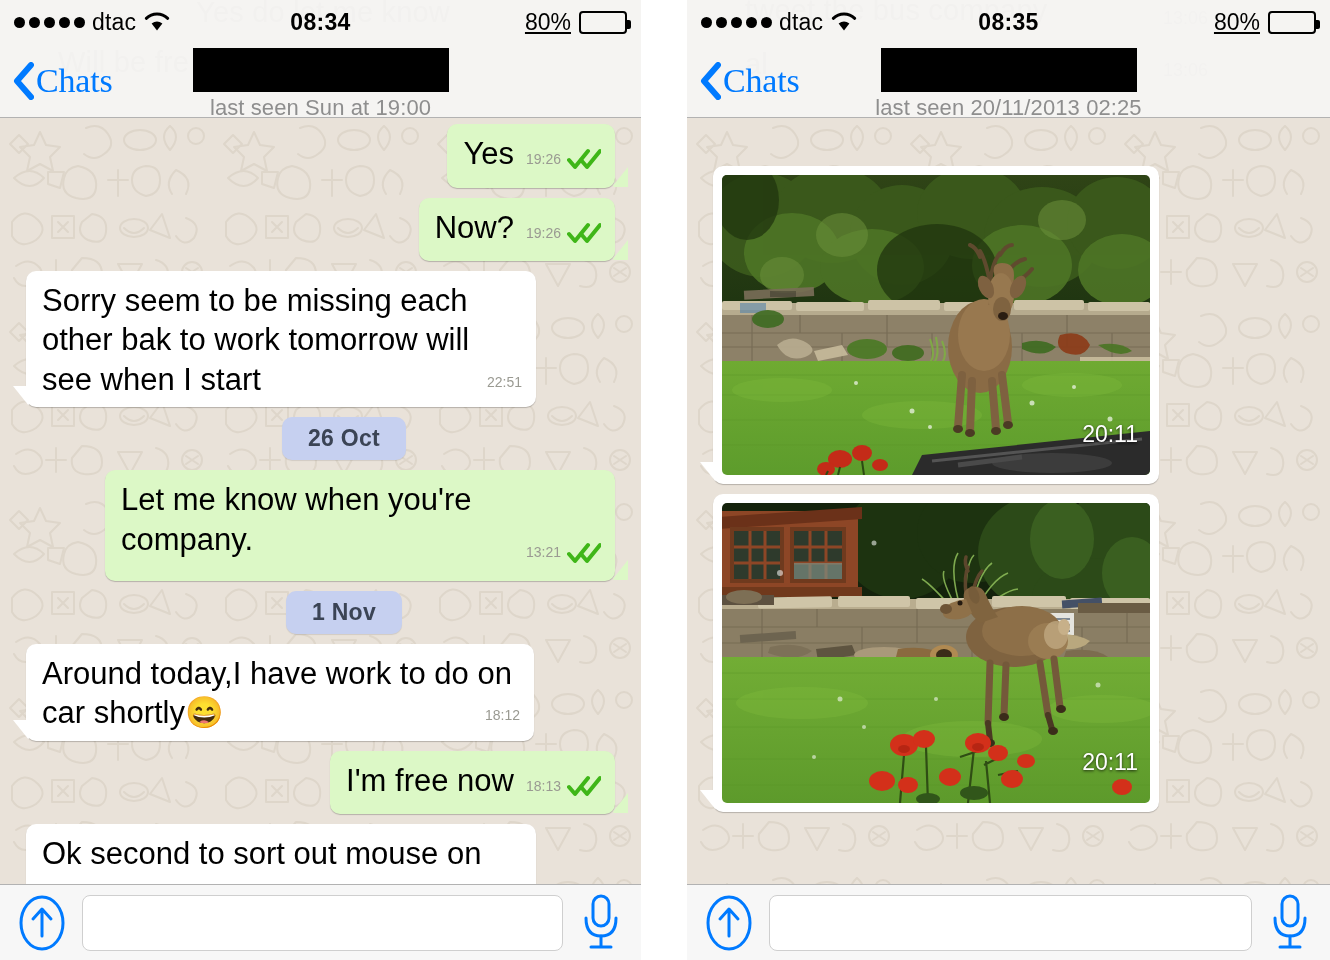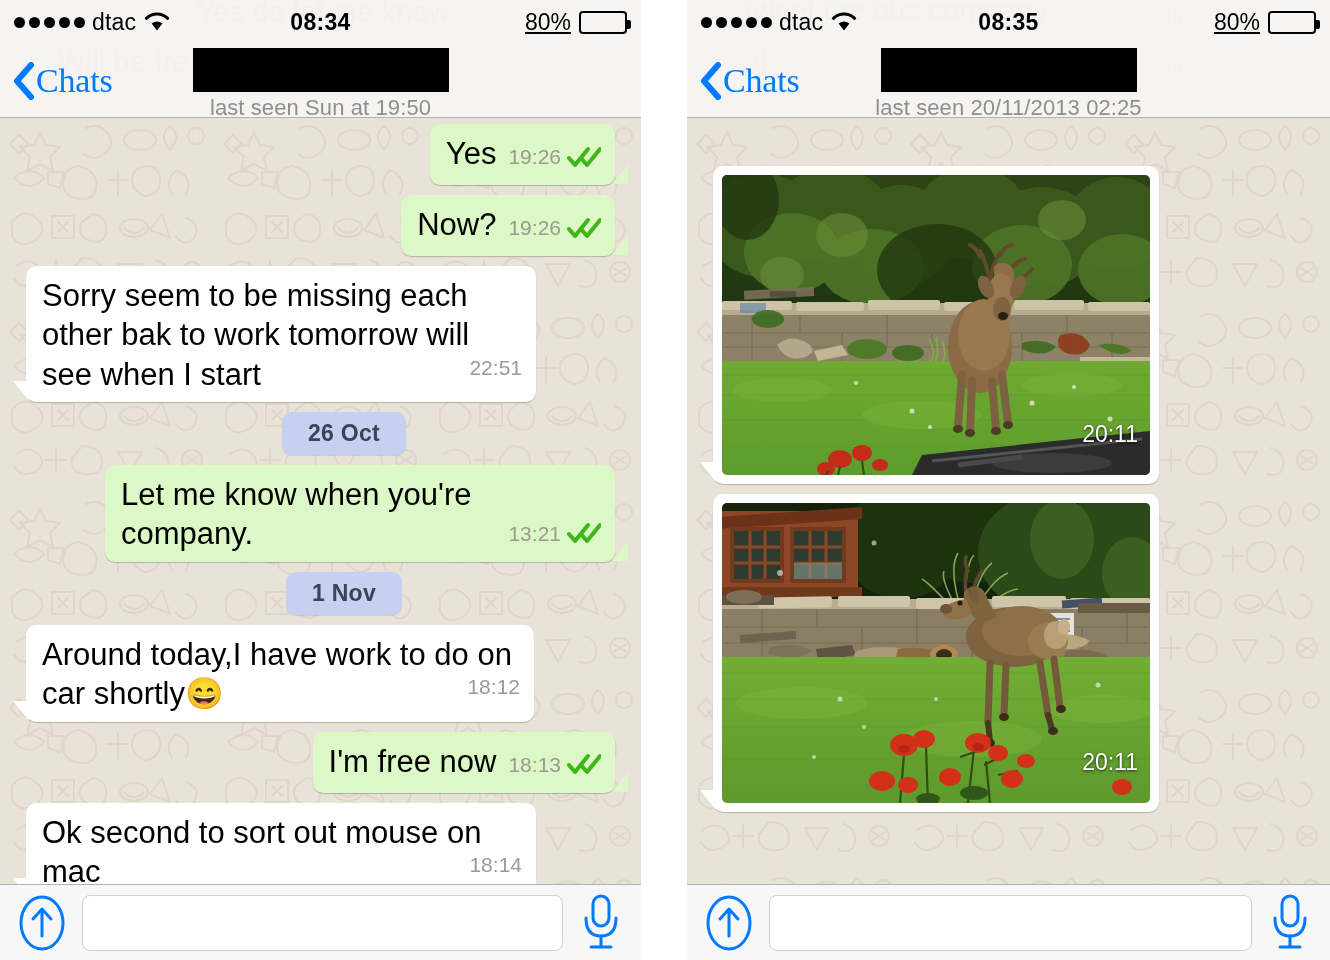--- a/index.html
+++ b/index.html
@@ -82,24 +82,24 @@
     border-color:transparent transparent #dcf8c6 transparent;
     border-bottom-left-radius:3px; }
   .bubble.in::after { content:""; position:absolute; left:-13px; bottom:1px;
     width:0; height:0; border-style:solid; border-width:0 16px 20px 0;
     border-color:transparent #ffffff transparent transparent;
     border-bottom-right-radius:3px; }
 
   .btext { display:inline; }
   .meta { display:inline-flex; align-items:center; gap:6px;
           vertical-align:baseline; margin-left:12px; white-space:nowrap; }
-  .time { font-size:21px; color:#9a9a92; }
+  .time { font-size:14px; color:#9a9a92; }
   .ticks { display:inline-block; }
 
-  .bubble.block .meta { float:right; margin-top:0; }
+  .bubble.block .meta { float:right; margin-top:14px; }
   .bubble.block::after { bottom:1px; }
 
   
   .datepill { background:#c6d0f0; color:#3b4455; font-size:23px; font-weight:bold;
               padding:8px 26px; border-radius:10px; letter-spacing:.3px;
               box-shadow:0 1px 1px rgba(0,0,0,.1); }
 
   
   .imgbubble { position:relative; background:#fff; border-radius:10px;
                padding:9px; box-shadow:0 1px 1px rgba(0,0,0,.22);
@@ -167,21 +167,21 @@
       <div class="back">
         <span class="chev">
           <svg width="22" height="38" viewBox="0 0 22 38">
               <path d="M19 3 L5 19 L19 35" stroke="#007aff" stroke-width="6" fill="none" stroke-linecap="round" stroke-linejoin="round"></path>
             </svg>
         </span>
         <span class="back-label">Chats</span>
       </div>
       <div class="nav-center">
         <span class="redact"></span>
-        <span class="lastseen">last seen Sun at 19:50</span>
+        <span class="lastseen">last seen Sun at 19:00</span>
       </div>
     </div>
 
     <div class="chat">
       <svg class="doodles" viewBox="0 0 641 766" preserveAspectRatio="xMidYMid slice">
         <defs>
           <pattern id="dood-l" width="214" height="188" patternUnits="userSpaceOnUse">
             <g stroke="#d4cbbd" stroke-width="2" fill="none" stroke-linecap="round" stroke-linejoin="round">
               <path d="M10 26 l9-9 9 9 -9 9z"></path>
               <path d="M40 14 l6 13 14 2 -10 10 3 14 -13-7 -13 7 3-14 -10-10 14-2z"></path>

